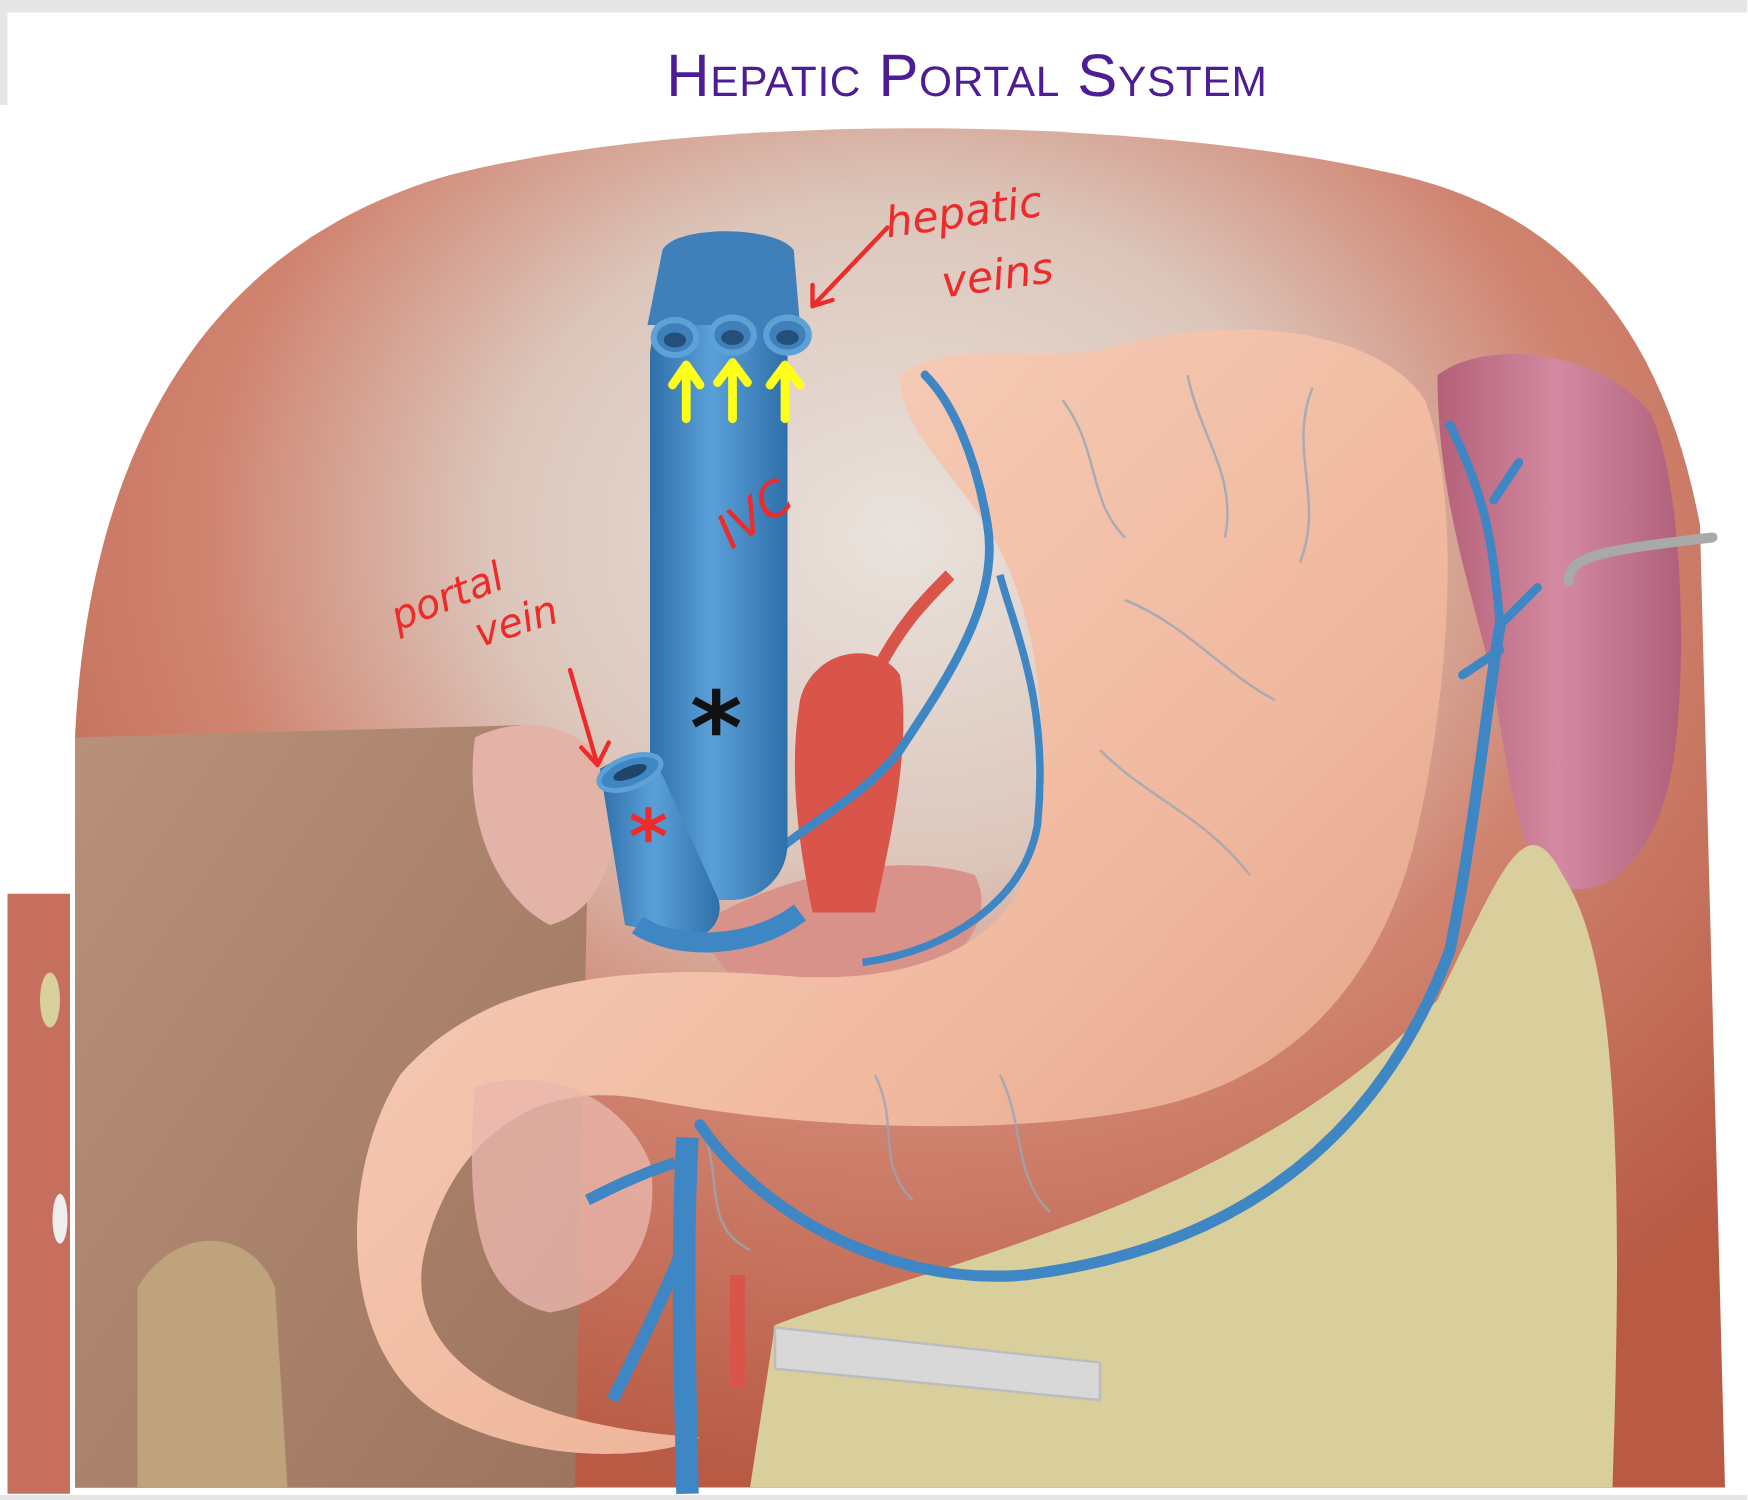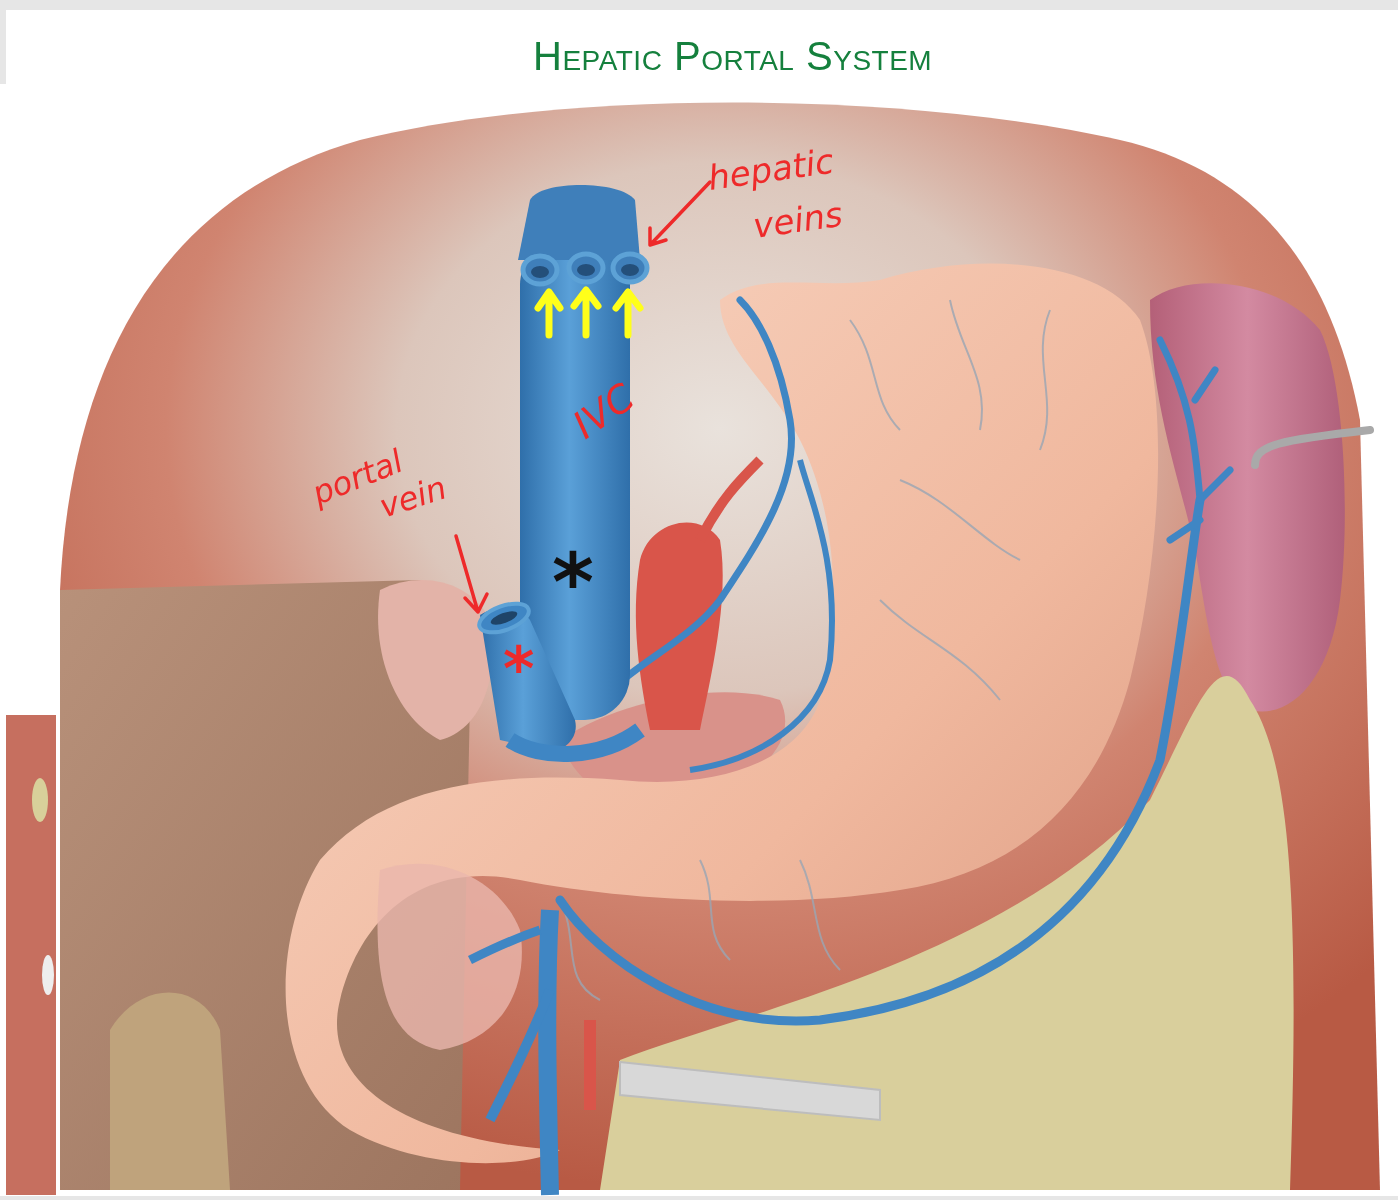--- a/index.html
+++ b/index.html
@@ -1,20 +1,20 @@
 <!DOCTYPE html>
 <html><head>
 <meta charset="utf-8">
 <style>
   html, body { margin:0; padding:0; background:#ffffff; }
   body { width:1398px; height:1200px; position:relative; overflow:hidden; font-family:"Liberation Sans", sans-serif; }
   .top-bar { position:absolute; left:0; top:0; width:1398px; height:10px; background:#e6e6e6; }
   .left-bar { position:absolute; left:0; top:10px; width:6px; height:74px; background:#e6e6e6; }
   .bottom-bar { position:absolute; left:0; bottom:0; width:1398px; height:4px; background:#e6e6e6; }
-  .title { position:absolute; left:533px; top:34px; font-family:"Liberation Sans", sans-serif; font-size:40px; color:#15803d; letter-spacing:0.5px; font-variant:small-caps; }
+  .title { position:absolute; left:533px; top:34px; font-family:"Liberation Sans", sans-serif; font-size:48px; color:#4c1d95; letter-spacing:0.5px; font-variant:small-caps; }
   svg.illustration { position:absolute; left:0; top:0; }
   .hand { font-family:"DejaVu Sans", sans-serif; fill:#ee2a2a; font-style:italic; }
 </style>
 </head>
 <body>
 
 <div class="top-bar"></div>
 <div class="left-bar"></div>
 <div class="bottom-bar"></div>
 

